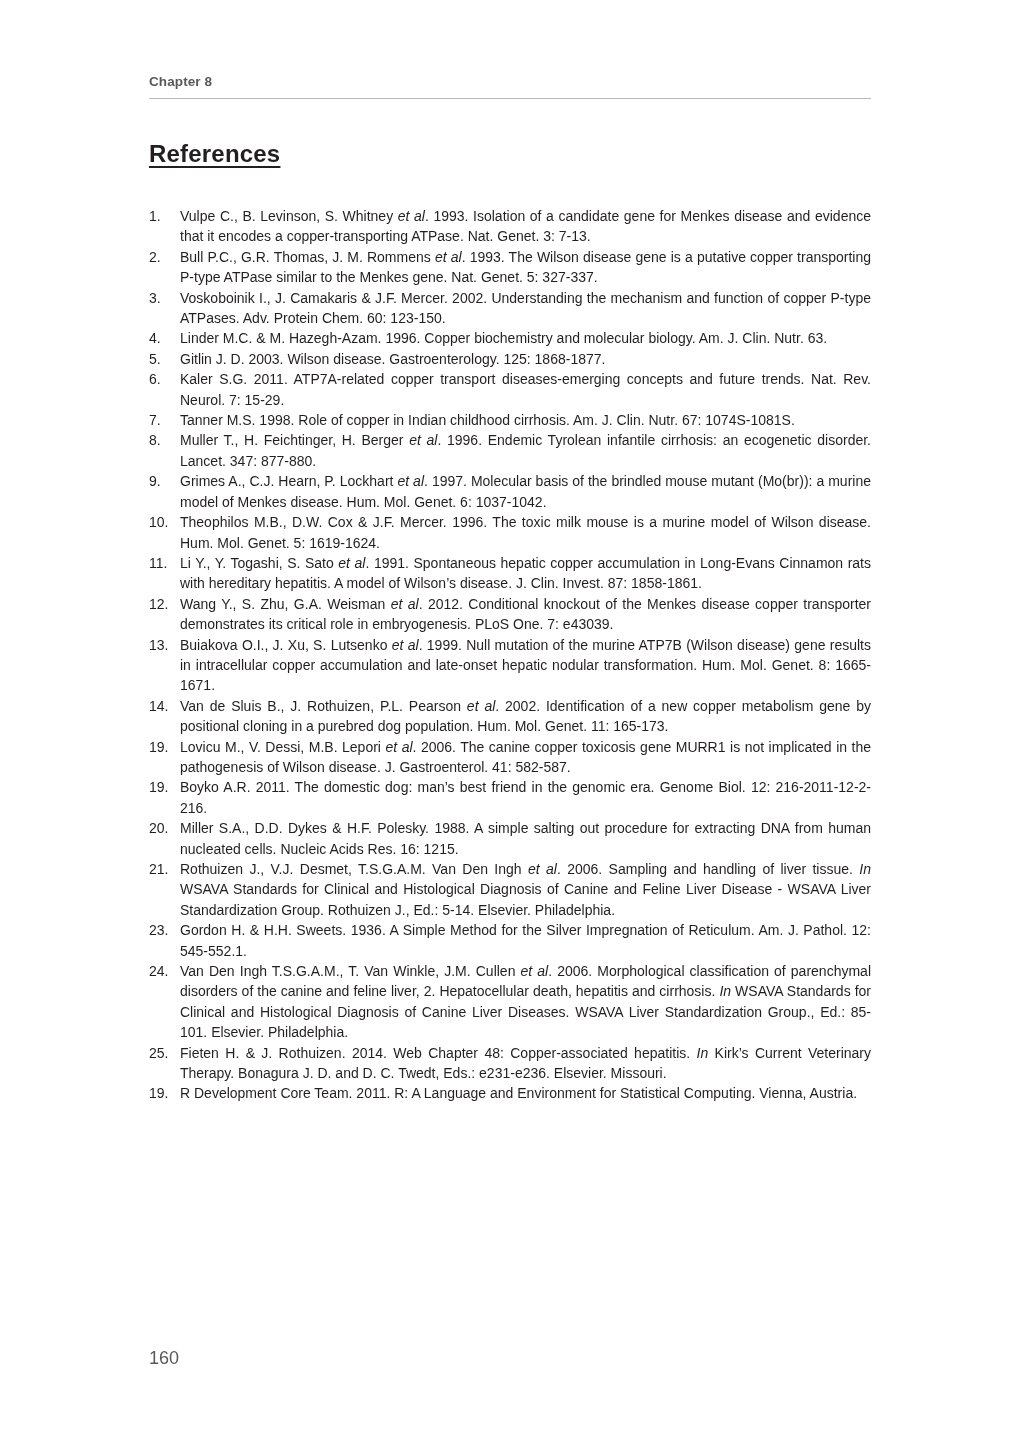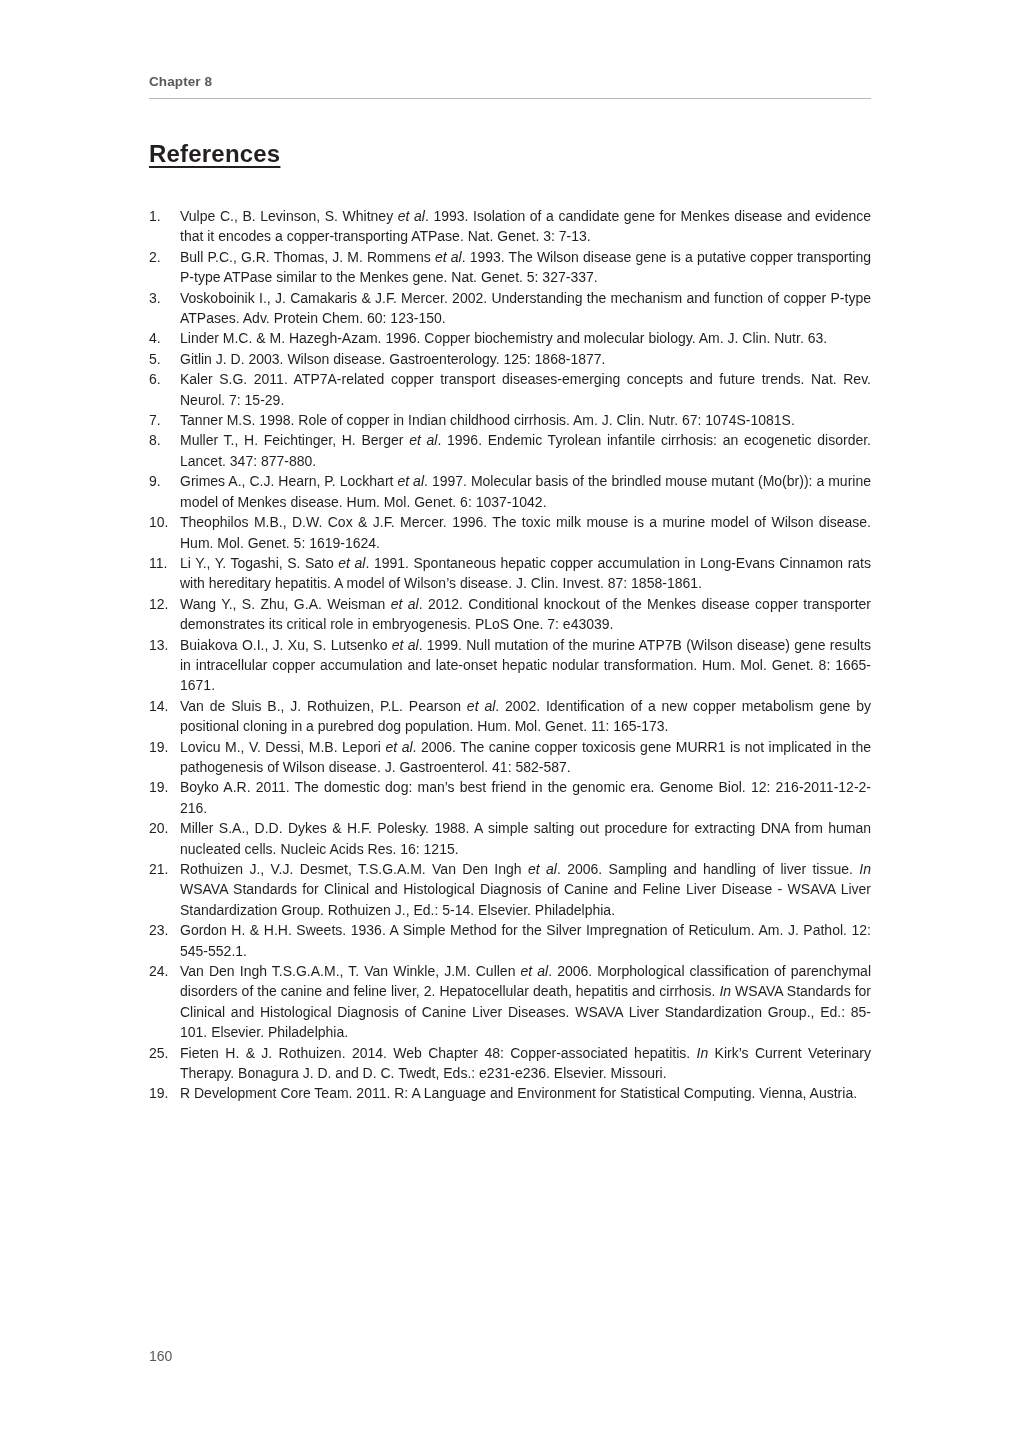--- a/index.html
+++ b/index.html
@@ -51,21 +51,21 @@
   }
   .ref-text {
     flex: 1;
     text-align: justify;
   }
   .ref-text i { }
   .page-number {
     position: absolute;
     left: 149px;
     top: 1348px;
-    font-size: 14px;
+    font-size: 18px;
     color: #58595b;
   }
 </style>
 </head>
 <body>
 
 <div class="page">
 
   <div class="chapter-head">Chapter 8</div>
 

